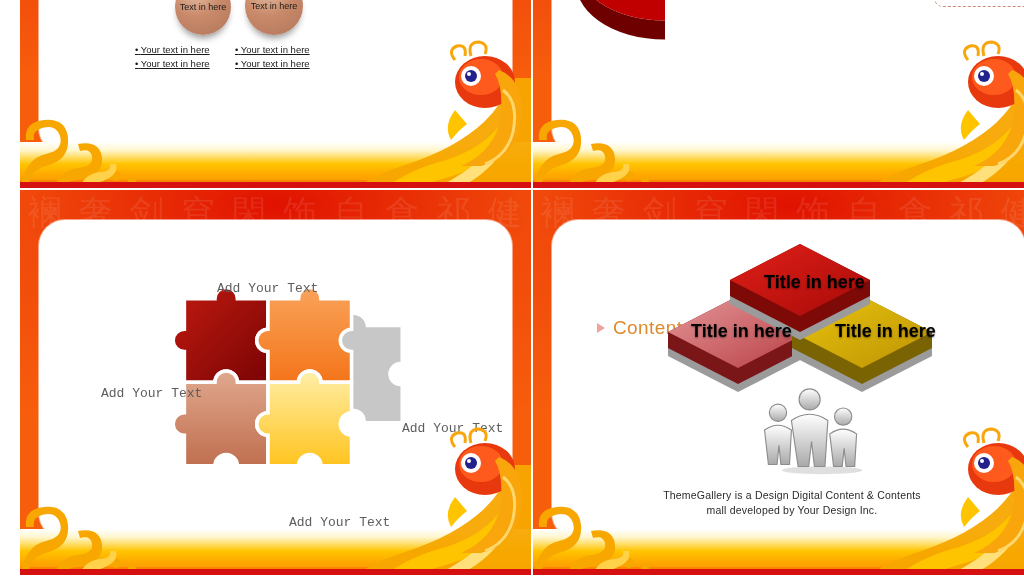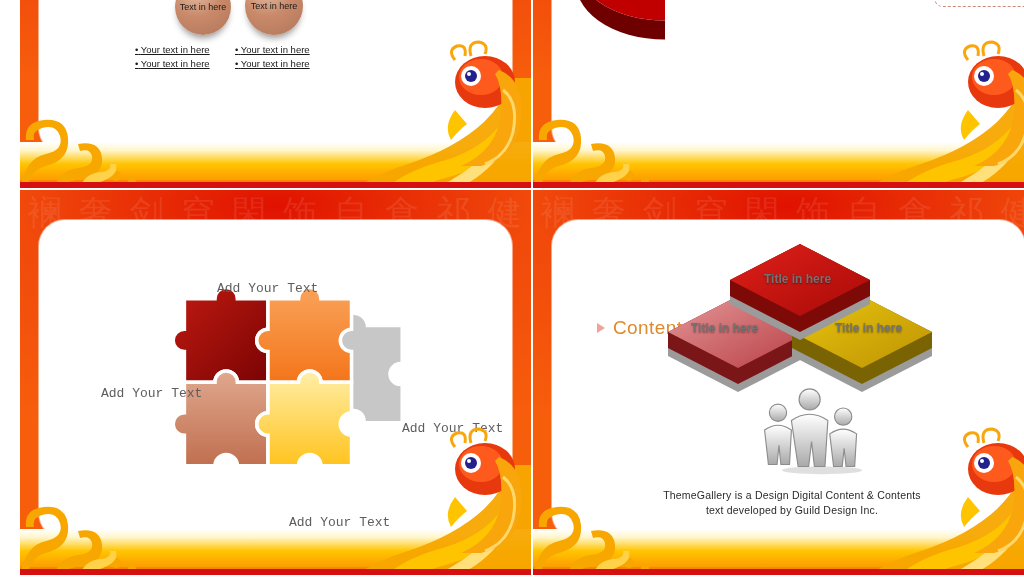--- a/index.html
+++ b/index.html
@@ -62,21 +62,21 @@
      border:1px dashed #C98A7A; border-radius:9px; background:#fff; padding:4px 7px 0; }
 
   
   .puz-txt{ position:absolute; font-family:Liberation Mono, monospace; font-size:13px; color:#5d5d5d; }
 
   
   .contents{ position:absolute; left:45px; top:97px; font-size:19px; color:#E08A2E;
      letter-spacing:.4px; display:flex; align-items:center; gap:8px; }
   .contents .tri{ width:0;height:0;border-top:5px solid transparent;border-bottom:5px solid transparent;
      border-left:8px solid #F0A39B; }
-  .blk-label{ position:absolute; color:#737373; font-weight:bold; font-size:12px;
+  .blk-label{ position:absolute; color:#000000; font-weight:bold; font-size:18px;
      text-shadow:0 1px 2px rgba(0,0,0,.45); white-space:nowrap; }
   .tg-text{ position:absolute; left:7px; right:0; top:268px; text-align:center;
      font-size:10.5px; color:#2a2a2a; line-height:15px; letter-spacing:.2px; }
 
   .gutter-v{ position:absolute; left:511px; top:0; width:2px; height:577px; background:#fff; z-index:9;}
   .gutter-h{ position:absolute; left:0; top:188px; width:1024px; height:2px; background:#fff; z-index:9;}
 </style>
 </head>
 <body>
 
@@ -374,21 +374,21 @@
             <path d="M10 44 q14 -10 28 0 l-2 36 h-9 l-2 -20 -2 20 h-9Z"></path>
           <circle cx="92" cy="30" r="9"></circle>
             <path d="M78 48 q14 -10 28 0 l-2 34 h-9 l-2 -19 -2 19 h-9Z"></path>
           <circle cx="57" cy="12" r="11"></circle>
             <path d="M38 34 q19 -13 38 0 l-3 48 h-11 l-3 -26 -3 26 h-11Z"></path>
         </g>
       </svg>
 
       <div class="tg-text">
         <div>ThemeGallery  is a Design Digital  Content  &amp;  Contents</div>
-        <div>text  developed  by  Guild  Design  Inc.</div>
+        <div>mall  developed  by  Your  Design  Inc.</div>
       </div>
     </div>
 
     <div class="goldband"></div>
     <svg class="orn left" viewBox="0 0 150 74">
       <g fill="#F7A700">
           <path d="M0 74 Q6 44 26 40 Q44 36 40 22 Q36 10 22 14 Q12 17 14 26 L6 26 Q4 8 24 6 Q46 4 48 24 Q50 46 26 52 Q10 56 8 74Z"></path>
       <path d="M34 74 Q40 56 58 54 Q74 52 72 42 Q70 34 60 37 L58 30 Q80 26 82 44 Q84 62 56 66 Q44 68 42 74Z"></path>
       <circle cx="96" cy="62" r="5"></circle>
           <circle cx="112" cy="68" r="4"></circle>

